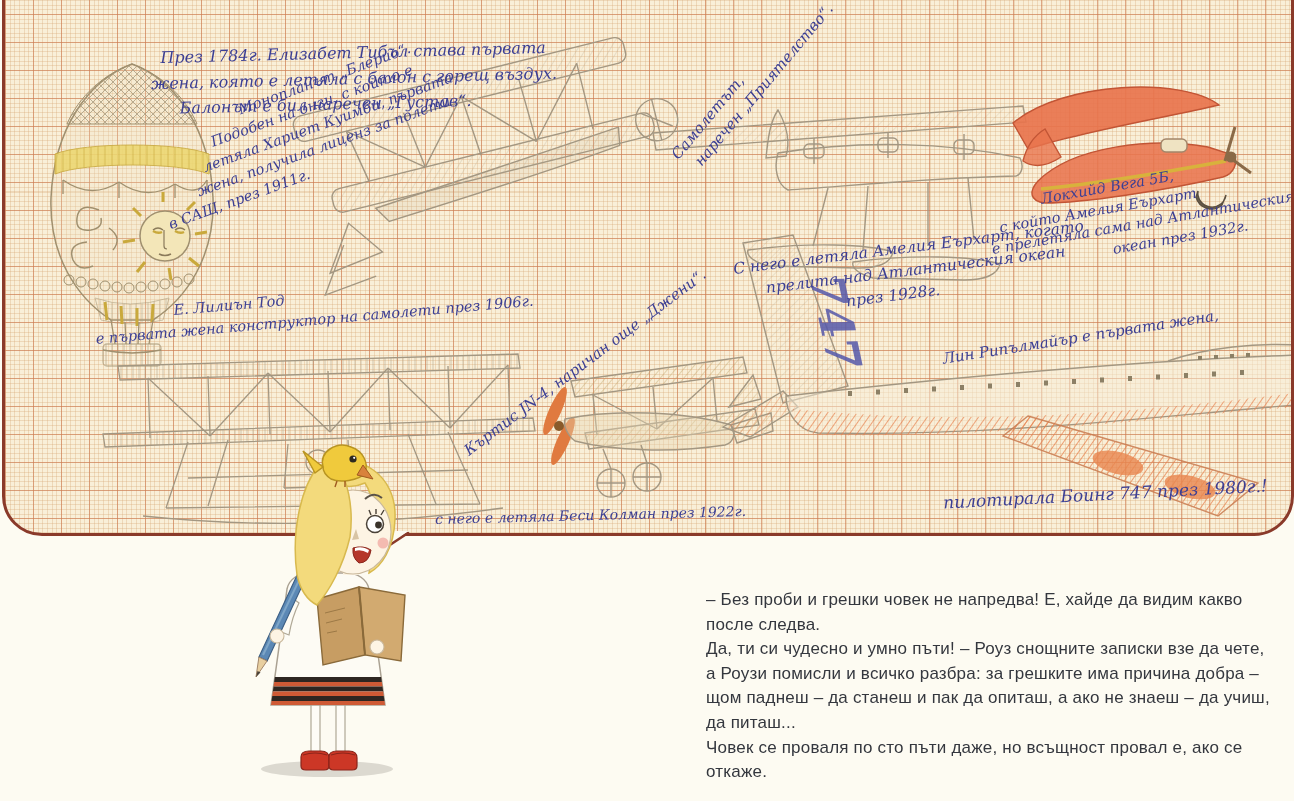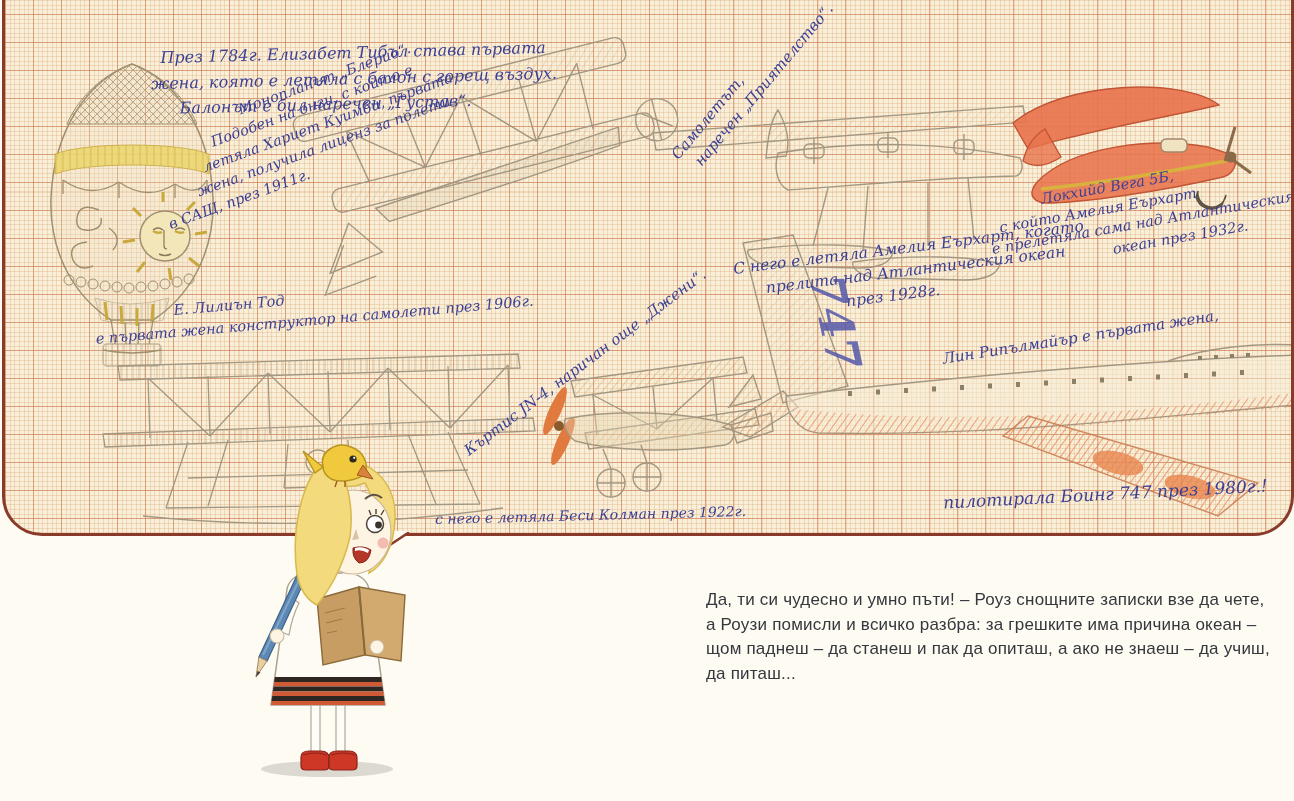--- a/index.html
+++ b/index.html
@@ -366,18 +366,20 @@
       <path d="M98,30 C94,14 112,4 126,10 C138,14 144,26 140,36 C134,44 114,46 106,42 C100,38 98,34 98,30 Z" fill="#f0ca3c" stroke="#b89422" stroke-width="1.5"></path>
       <polygon points="98,30 78,14 90,36" fill="#f0ca3c" stroke="#b89422" stroke-width="1.5"></polygon>
       <circle cx="128" cy="22" r="3.6" fill="#2e2a20"></circle>
       <circle cx="129.2" cy="20.8" r="1.1" fill="#ffffff"></circle>
       <polygon points="138,28 148,42 132,38" fill="#d8823c" stroke="#a05a20" stroke-width="1"></polygon>
       <path d="M112,44 l-2,6 M120,44 l0,6" stroke="#a05a20" stroke-width="1.4"></path>
     </g>
   </svg>
 
   <div class="story">
+    <div>– Без проби и грешки човек не напредва! Е, хайде да видим какво после следва.</div>
     <div>Да, ти си чудесно и умно пъти! – Роуз снощните записки взе да чете,</div>
-    <div>а Роузи помисли и всичко разбра: за грешките има причина океан –</div>
+    <div>а Роузи помисли и всичко разбра: за грешките има причина добра –</div>
     <div>щом паднеш – да станеш и пак да опиташ, а ако не знаеш – да учиш, да питаш...</div>
+    <div>Човек се проваля по сто пъти даже, но всъщност провал е, ако се откаже.</div>
   </div>
 
 </div>
 
 </body></html>

